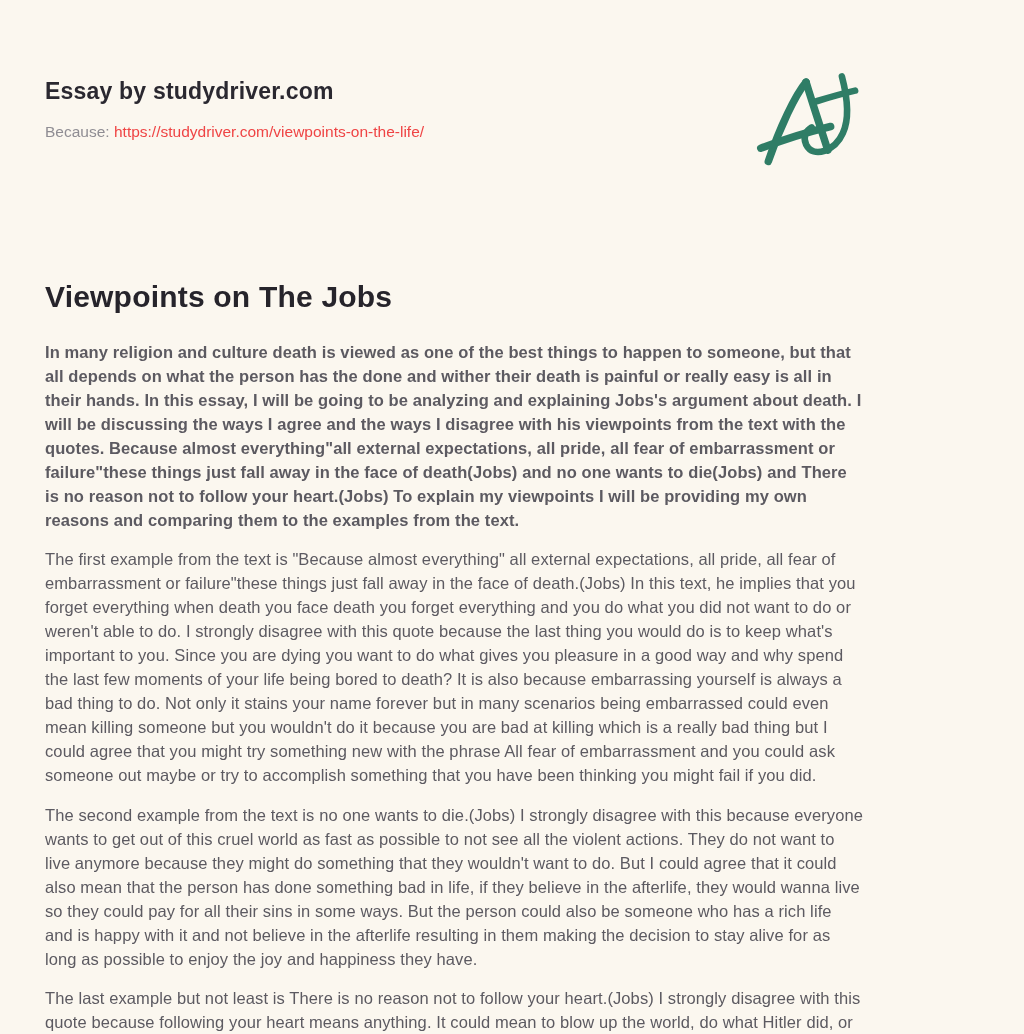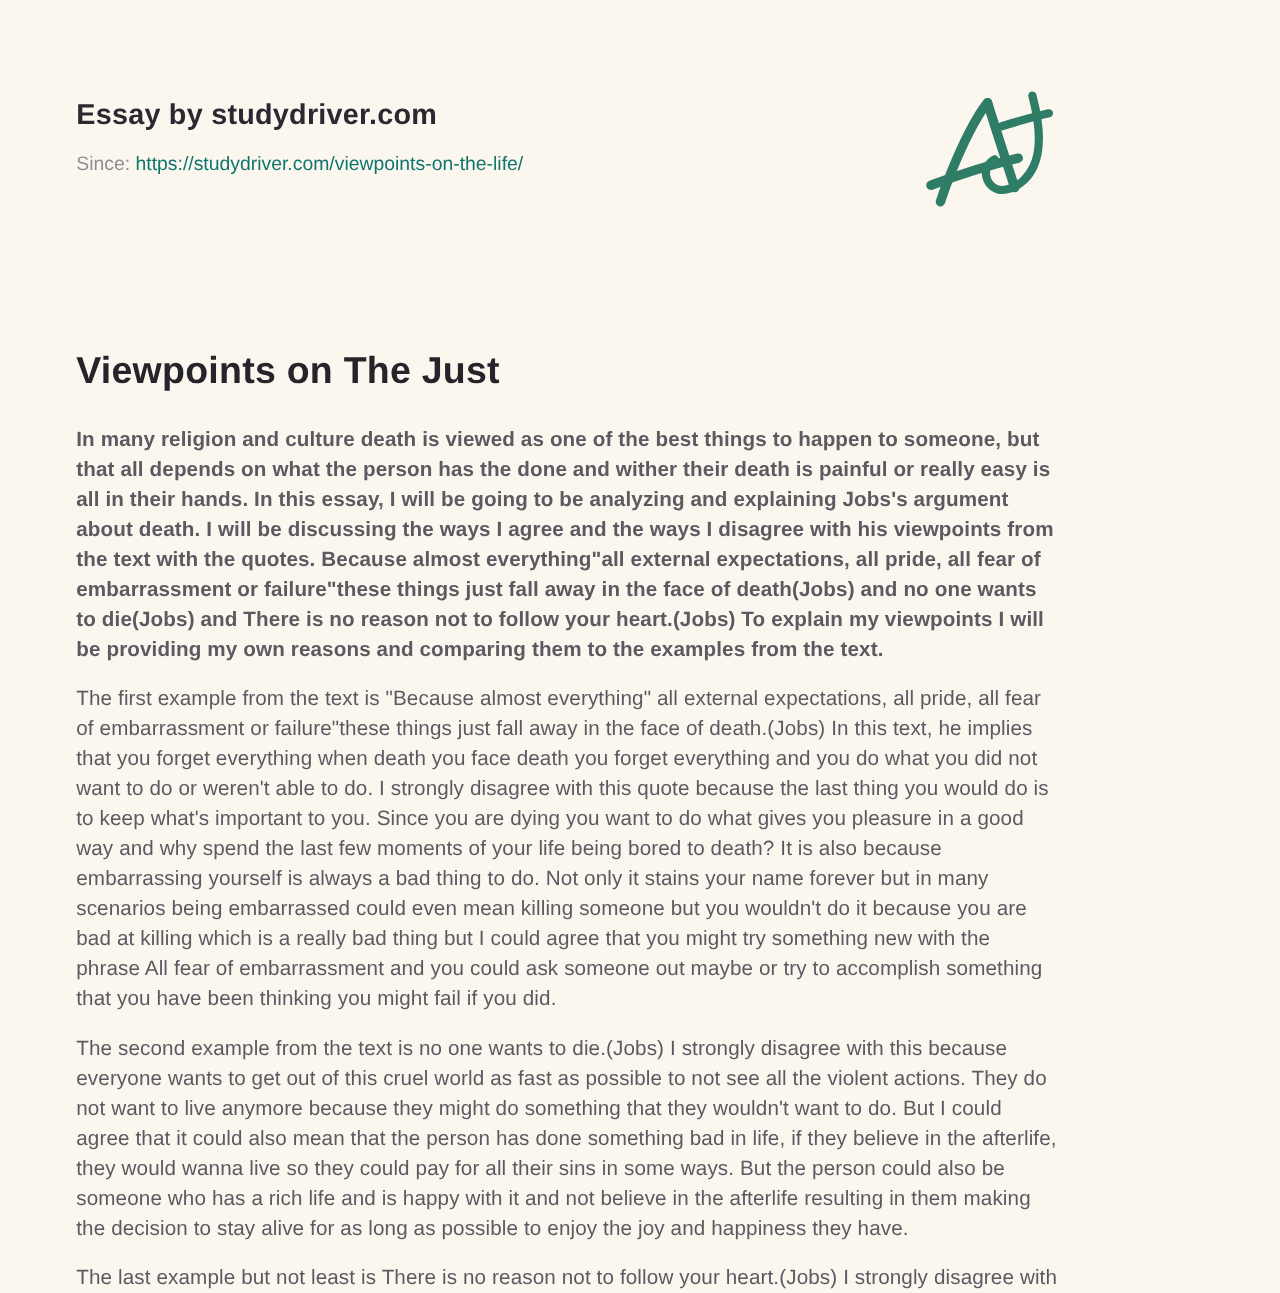--- a/index.html
+++ b/index.html
@@ -6,21 +6,21 @@
   html, body { background: #FBF7EF; }
   body {
     width: 1024px;
     height: 1034px;
     overflow: hidden;
     font-family: "Liberation Sans", sans-serif;
   }
   .page {
     width: 908px;
     height: 1034px;
-    padding: 0 61px;
+    padding: 0 45px;
     background: #FBF7EF;
   }
   .header {
     display: flex;
     justify-content: space-between;
     align-items: flex-start;
     padding-top: 70px;
   }
   .byline {
     font-size: 23px;
@@ -28,21 +28,21 @@
     color: #2A2830;
     letter-spacing: 0.2px;
     padding-top: 8px;
   }
   .source-line {
     margin-top: 18px;
     font-size: 15.5px;
     color: #8F8D93;
   }
   .source-link {
-    color: #0f766e;
+    color: #ef4444;
     text-decoration: none;
   }
   .logo {
     width: 108px;
     height: 100px;
     flex: 0 0 auto;
     margin-top: -2px;
     margin-right: 2px;
   }
   .essay-title {
@@ -64,39 +64,39 @@
 </style>
 </head>
 <body>
 
 <div class="page">
 
   <div class="header">
     <div class="header-left">
       <div class="byline">Essay by studydriver.com</div>
       <div class="source-line">
-        <span>Since:</span>
+        <span>Because:</span>
         <a href="#" class="source-link">https://studydriver.com/viewpoints-on-the-life/</a>
       </div>
     </div>
 
     <div class="logo">
       <svg viewBox="0 0 112 106" width="108" height="100" aria-hidden="true">
         <g fill="none" stroke="#2F7D66" stroke-linecap="round" stroke-linejoin="round">
           <path d="M15 99 C 27 63, 44 28, 55 15" stroke-width="8"></path>
           <path d="M55 15 C 62 38, 71 65, 78 87" stroke-width="8"></path>
           <path d="M7 85 C 31 76, 56 68, 81 62" stroke-width="8"></path>
           <path d="M67 35 C 80 31, 94 27, 107 24" stroke-width="7"></path>
           <path d="M93 9 C 98 28, 102 52, 94 69 C 86 87, 63 97, 55 81 C 51 72, 56 66, 61 63" stroke-width="7"></path>
         </g>
       </svg>
     </div>
   </div>
 
-  <h1 class="essay-title">Viewpoints on The Just</h1>
+  <h1 class="essay-title">Viewpoints on The Jobs</h1>
 
   <p class="body-p mt-first">In many religion and culture death is viewed as one of the best things to happen to someone, but that all depends on what the person has the done and wither their death is painful or really easy is all in their hands. In this essay, I will be going to be analyzing and explaining Jobs's argument about death. I will be discussing the ways I agree and the ways I disagree with his viewpoints from the text with the quotes. Because almost everything"all external expectations, all pride, all fear of embarrassment or failure"these things just fall away in the face of death(Jobs) and no one wants to die(Jobs) and There is no reason not to follow your heart.(Jobs) To explain my viewpoints I will be providing my own reasons and comparing them to the examples from the text.</p>
 
   <p class="body-p mt-gap">The first example from the text is "Because almost everything" all external expectations, all pride, all fear of embarrassment or failure"these things just fall away in the face of death.(Jobs) In this text, he implies that you forget everything when death you face death you forget everything and you do what you did not want to do or weren't able to do. I strongly disagree with this quote because the last thing you would do is to keep what's important to you. Since you are dying you want to do what gives you pleasure in a good way and why spend the last few moments of your life being bored to death? It is also because embarrassing yourself is always a bad thing to do. Not only it stains your name forever but in many scenarios being embarrassed could even mean killing someone but you wouldn't do it because you are bad at killing which is a really bad thing but I could agree that you might try something new with the phrase All fear of embarrassment and you could ask someone out maybe or try to accomplish something that you have been thinking you might fail if you did.</p>
 
   <p class="body-p mt-none">The second example from the text is no one wants to die.(Jobs) I strongly disagree with this because everyone wants to get out of this cruel world as fast as possible to not see all the violent actions. They do not want to live anymore because they might do something that they wouldn't want to do. But I could agree that it could also mean that the person has done something bad in life, if they believe in the afterlife, they would wanna live so they could pay for all their sins in some ways. But the person could also be someone who has a rich life and is happy with it and not believe in the afterlife resulting in them making the decision to stay alive for as long as possible to enjoy the joy and happiness they have.</p>
 
   <p class="body-p mt-gap">The last example but not least is There is no reason not to follow your heart.(Jobs) I strongly disagree with this quote because following your heart means anything. It could mean to blow up the world, do what Hitler did, or kill someone you don't like because you have no other reason to do it. Just because you want to do it it does not mean you can. It wouldn't be fair or nice to anyone</p>
 
 </div>

